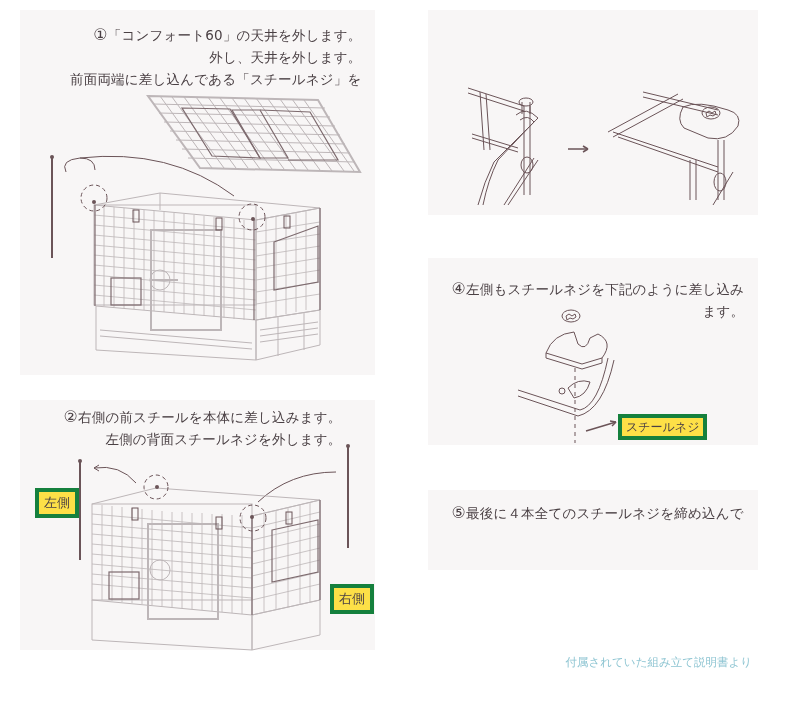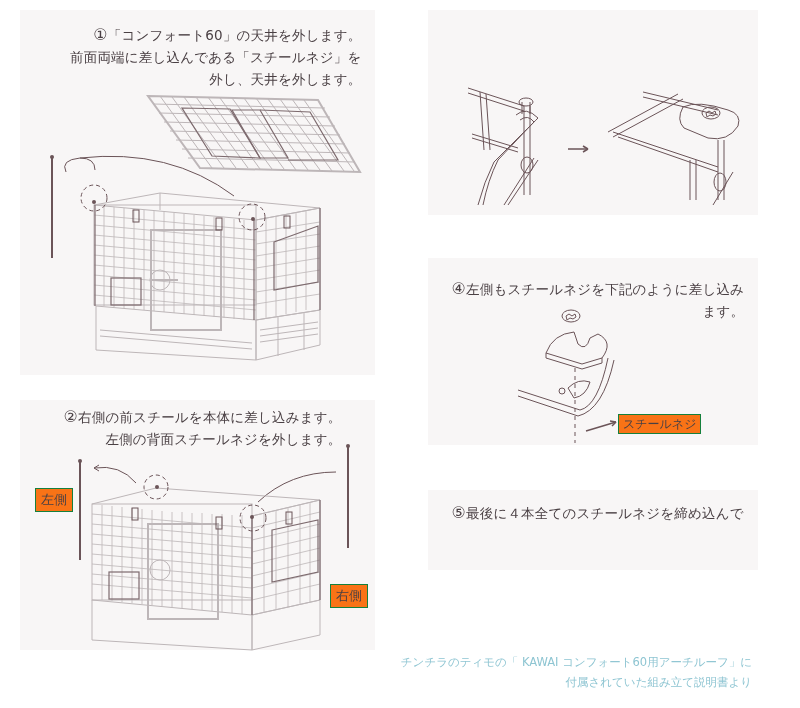--- a/index.html
+++ b/index.html
@@ -2,32 +2,32 @@
 <html><head>
 <meta charset="utf-8">
 <style>
   * { box-sizing: border-box; margin: 0; padding: 0; }
   html, body { width: 800px; height: 708px; background: #ffffff; overflow: hidden; }
   body { position: relative; font-family: "DejaVu Sans", sans-serif; color: #4a4044; }
   .panel { position: absolute; background: #f8f6f6; }
   .step-text { position: absolute; font-size: 13.5px; line-height: 22px; color: #4a4044; letter-spacing: 0.2px; text-align: right; }
   .step-text .num { display: inline-block; width: 34px; font-size: 16px; }
   .step-text .line2 { padding-left: 34px; display: block; }
-  .label-box { position: absolute; border: 1px solid #15803d; background: #f97316; font-size: 13px; color: #4a4044; padding: 2px 5px; line-height: 18px; }
+  .label-box { position: absolute; border: 4px solid #15803d; background: #fde047; font-size: 13px; color: #4a4044; padding: 2px 5px; line-height: 18px; }
   svg { position: absolute; overflow: visible; }
   .caption { position: absolute; right: 48px; font-size: 11.5px; color: #8ec5d2; text-align: right; line-height: 20px; }
 </style>
 </head>
 <body>
 
 <div class="panel" style="left:20px;top:10px;width:355px;height:365px;">
   <div class="step-text" style="left:16px;top:14px;">
     <span class="num">①</span><span>「コンフォート60」の天井を外します。</span>
+    <span class="line2">外し、天井を外します。</span>
     <span class="line2">前面両端に差し込んである「スチールネジ」を</span>
-    <span class="line2">外し、天井を外します。</span>
   </div>
 
   <svg width="355" height="365" style="left:0;top:0;">
     <g stroke="#bdb6b8" stroke-width="1" fill="none">
       <polygon points="128,86 298,90 340,162 180,158" stroke-width="2"></polygon>
 
       <line x1="133" y1="94" x2="305" y2="98"></line>
       <line x1="139" y1="103" x2="310" y2="107"></line>
       <line x1="144" y1="112" x2="315" y2="116"></line>
       <line x1="150" y1="121" x2="320" y2="125"></line>
@@ -303,15 +303,14 @@
   <div class="label-box" style="left:190px;top:156px;font-size:12px;padding:1px 4px;line-height:16px;">スチールネジ</div>
 </div>
 
 <div class="panel" style="left:428px;top:490px;width:330px;height:80px;text-decoration:underline;">
   <div class="step-text" style="left:4px;top:12px;">
     <span class="num">⑤</span><span>最後に４本全てのスチールネジを締め込んで</span>
   </div>
 </div>
 
 <div class="caption" style="top:652px;">
-  <div>チンチラのティモの「 KAWAI コンフォート60用アーチルーフ」に</div>
   <div>付属されていた組み立て説明書より</div>
 </div>
 
 </body></html>

